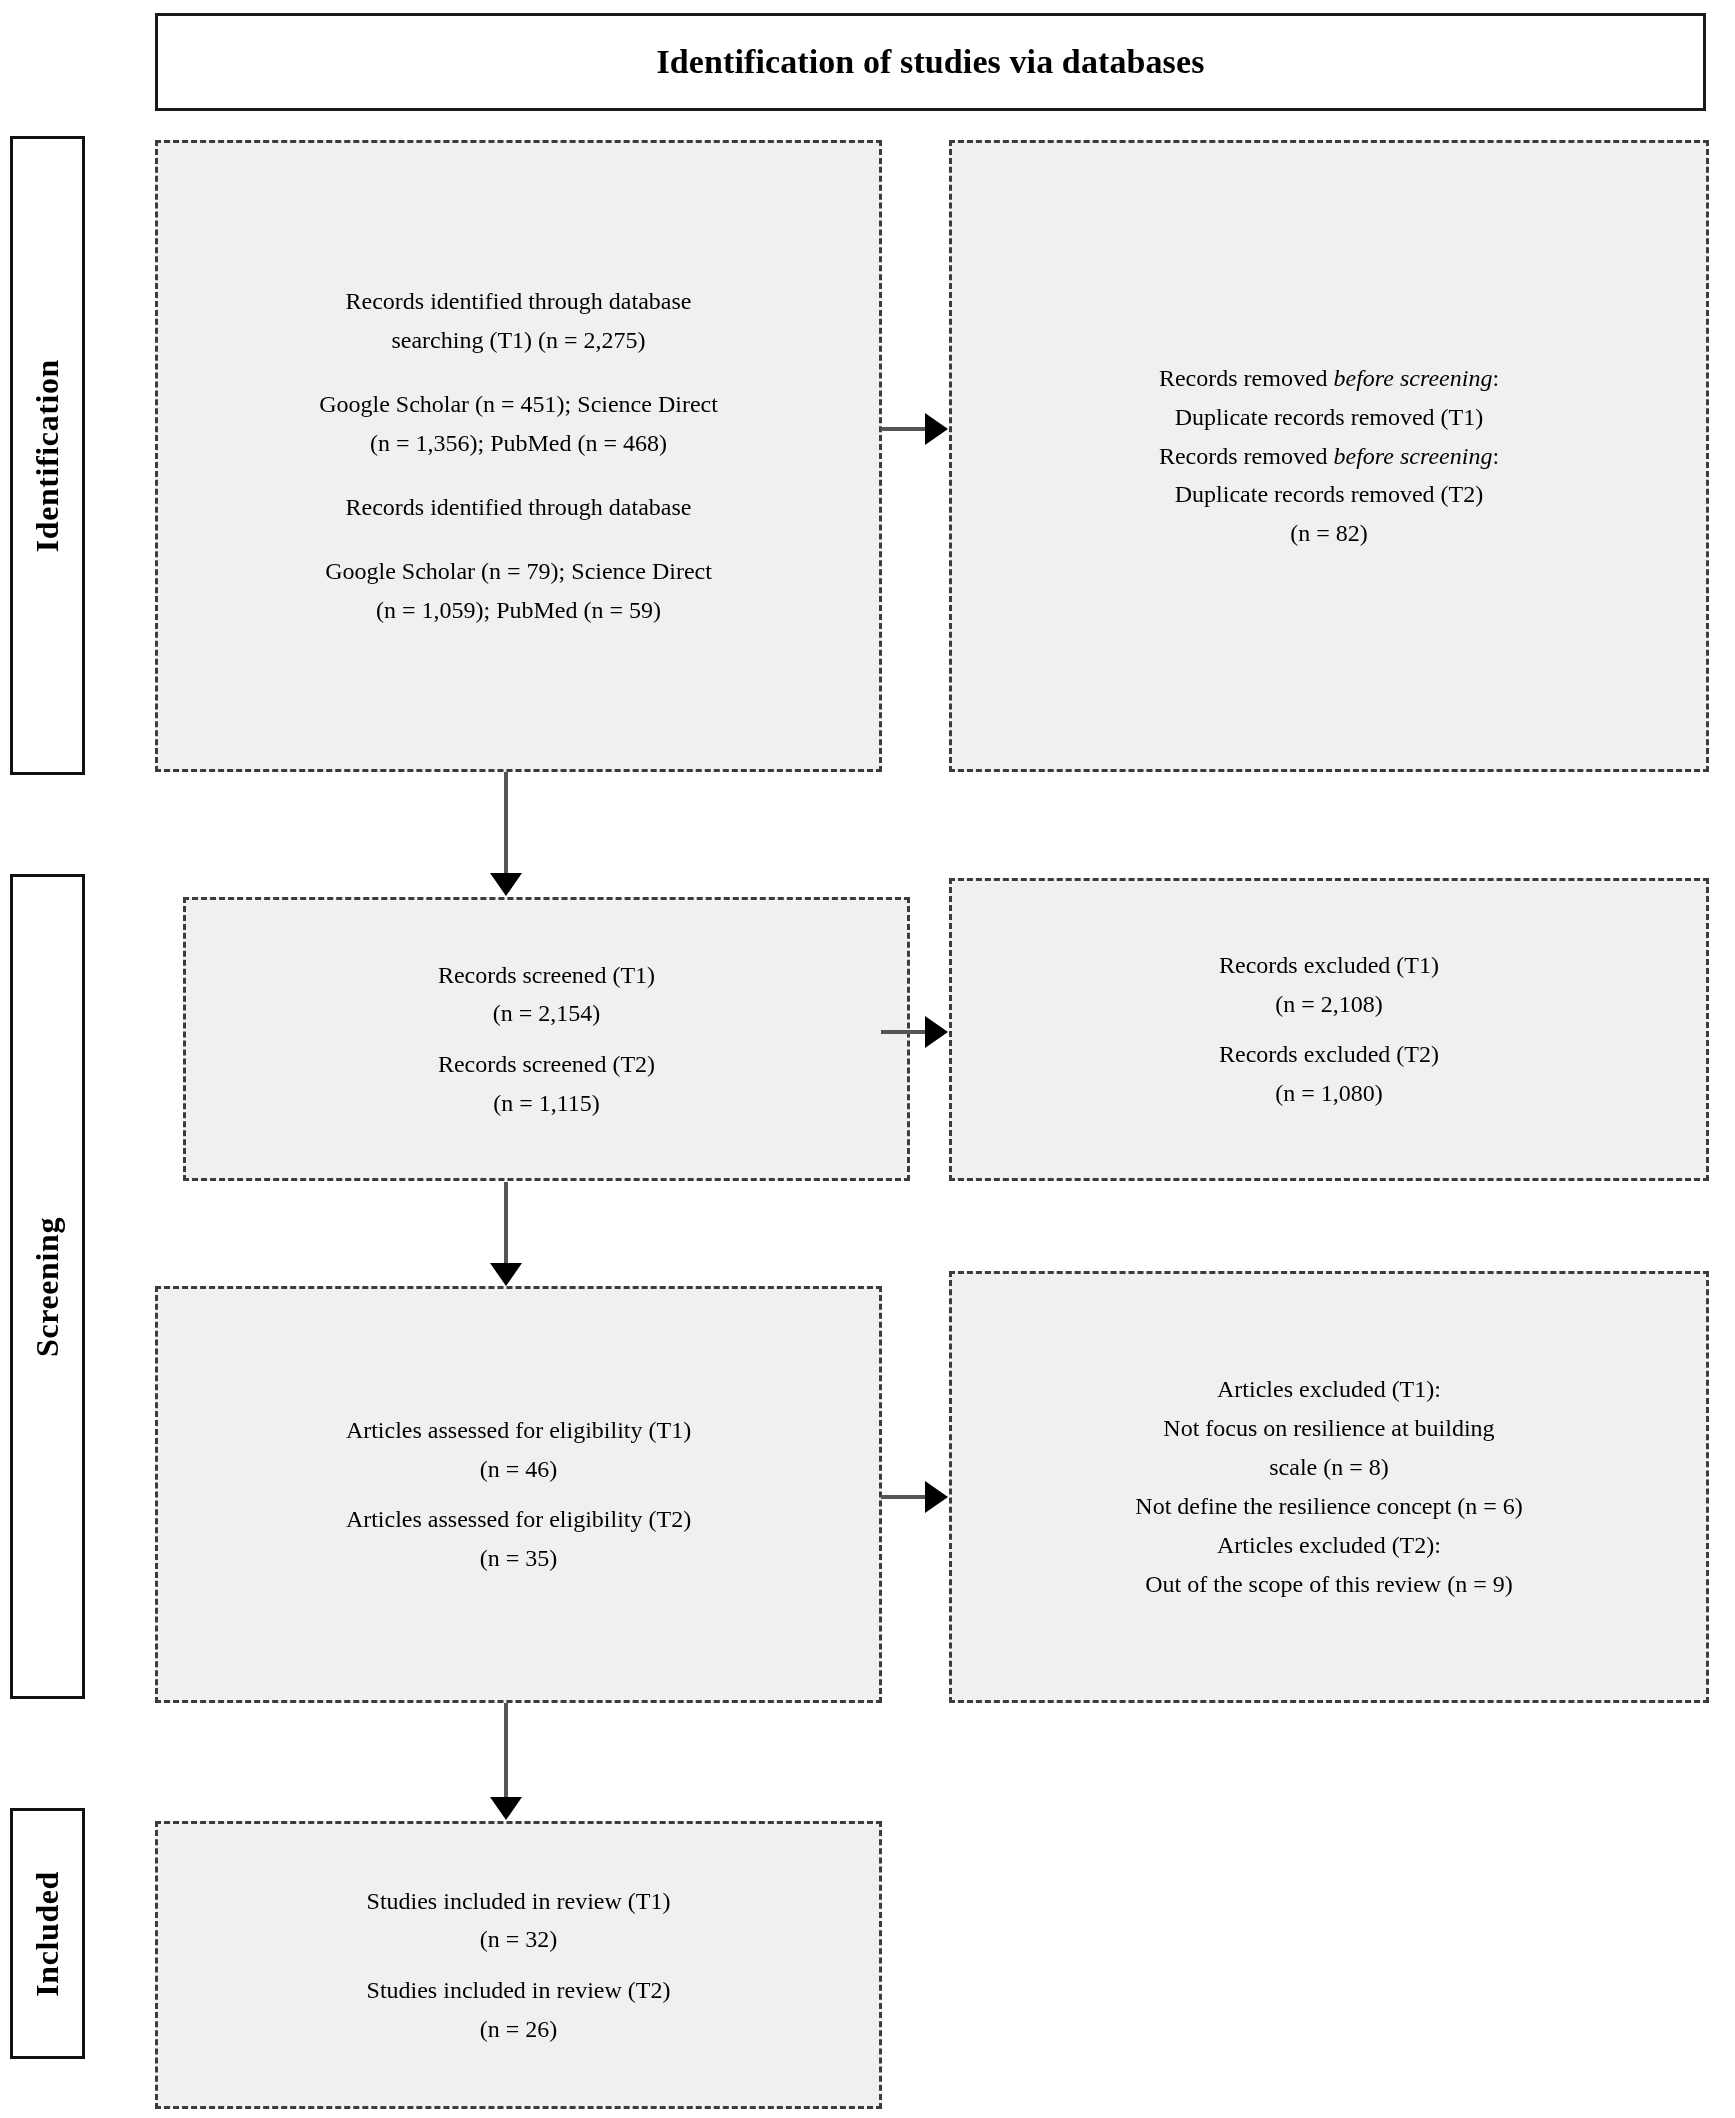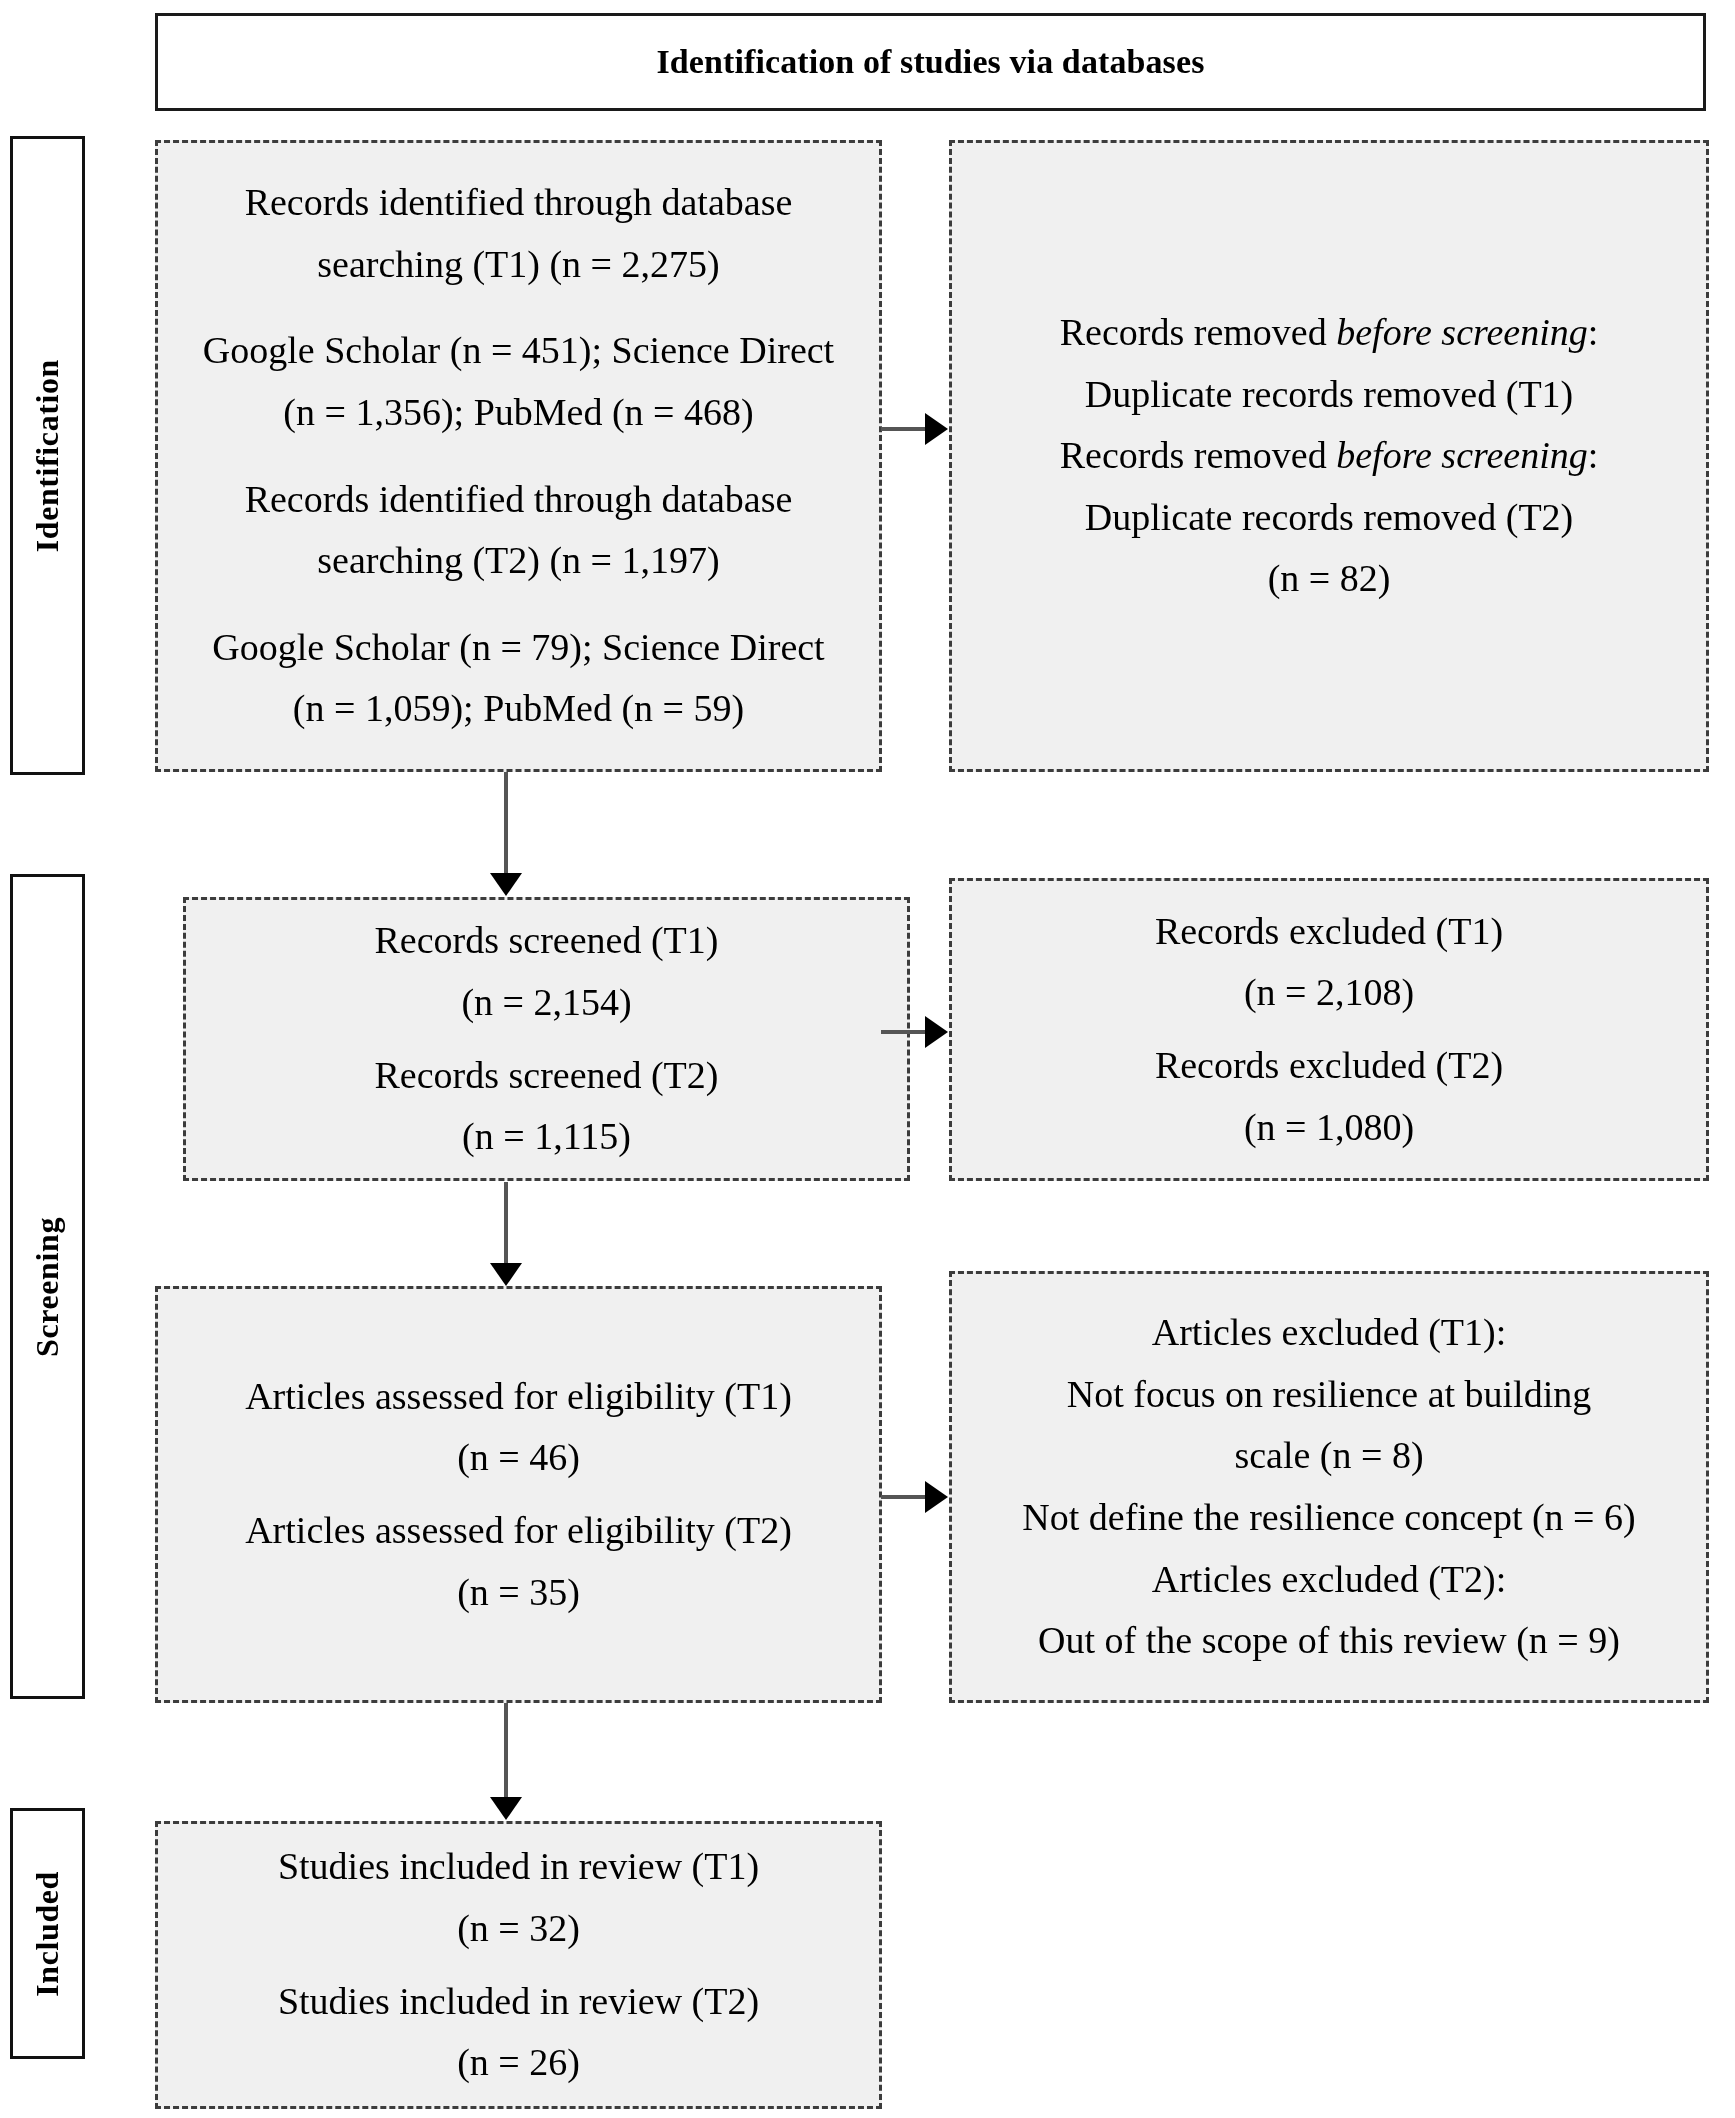--- a/index.html
+++ b/index.html
@@ -68,21 +68,21 @@
     display: flex;
     flex-direction: column;
     align-items: center;
     justify-content: center;
     padding: 11.4px 21.5px;
   }
   .node p {
     margin: 0;
     width: 100%;
     text-align: center;
-    font-size: 38px;
+    font-size: 24px;
     line-height: 1.62;
     white-space: pre-line;
   }
   .node p.gap-before { margin-top: 25px; }
   .node p.gap-small  { margin-top: 11.4px; }
   .ital { font-style: italic; }
 
   
   .v-arrow {
     position: absolute;
@@ -135,21 +135,20 @@
   <div class="stage-box" style="top:1808px; height:251px;">
     <span class="stage-text">Included</span>
   </div>
 
   <div class="node" style="left:155px; top:140px; width:727px; height:632px;">
     <p>Records identified through database</p>
     <p>searching (T1) (n = 2,275)</p>
     <p class="gap-before">Google Scholar (n = 451); Science Direct</p>
     <p>(n = 1,356); PubMed (n = 468)</p>
     <p class="gap-before">Records identified through database</p>
-    <p>searching (T2) (n = 1,197)</p>
     <p class="gap-before">Google Scholar (n = 79); Science Direct</p>
     <p>(n = 1,059); PubMed (n = 59)</p>
   </div>
 
   <div class="node" style="left:949px; top:140px; width:760px; height:632px;">
     <p><span>Records removed </span><span class="ital">before screening</span><span>:</span></p>
     <p>Duplicate records removed (T1)</p>
     <p><span>Records removed </span><span class="ital">before screening</span><span>:</span></p>
     <p>Duplicate records removed (T2)</p>
     <p>(n = 82)</p>

